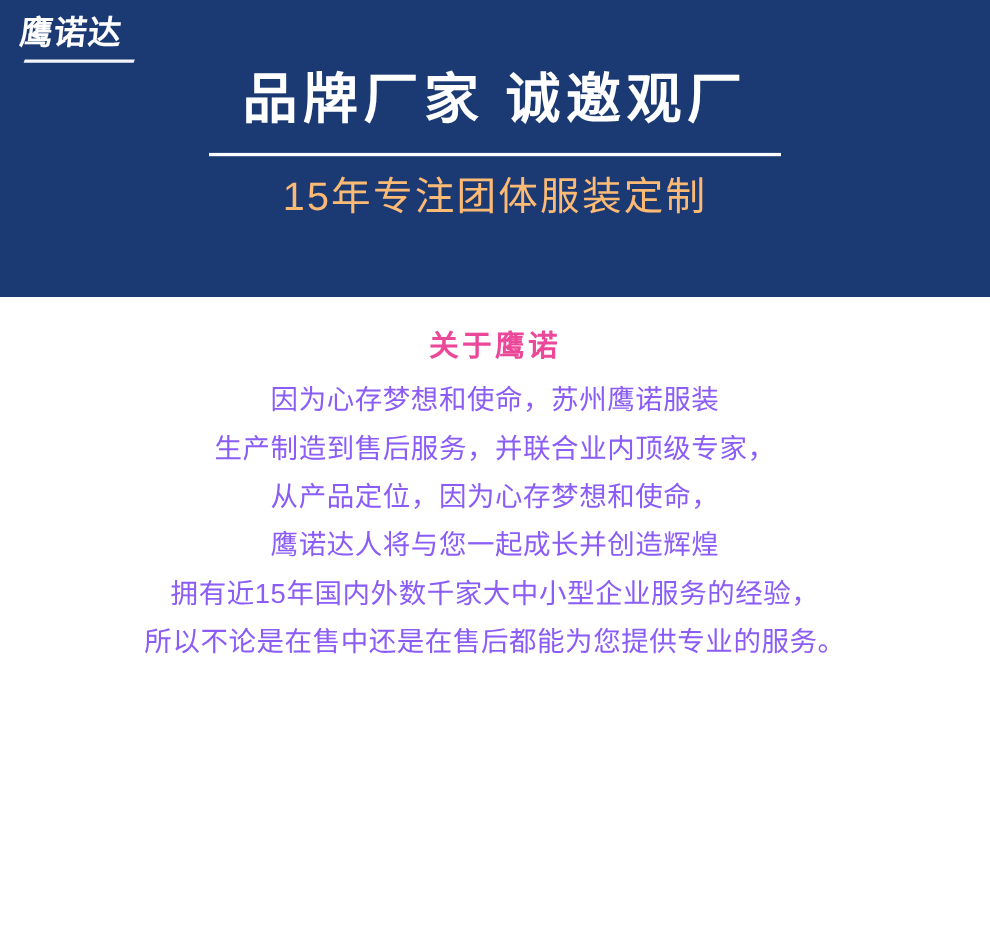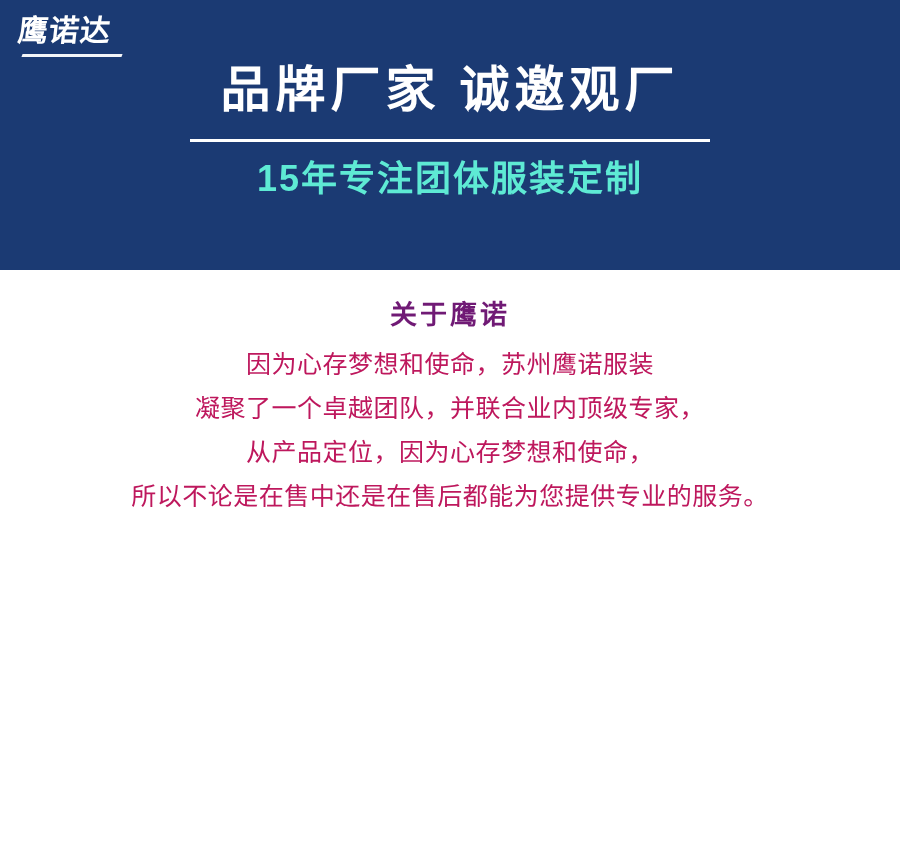--- a/index.html
+++ b/index.html
@@ -97,56 +97,56 @@
   }
 
   .banner-divider {
     width: 520px;
     height: 3px;
     background: #ffffff;
     margin-bottom: 14px;
   }
 
   .banner-subtitle {
-    color: #5eead4;
+    color: #fdba74;
     font-family: "Liberation Sans", sans-serif;
     font-size: 36px;
-    font-weight: bold;
+    font-weight: normal;
     letter-spacing: 2px;
     line-height: 1.3;
     white-space: nowrap;
     text-align: center;
   }
 
   
   .about {
     width: 900px;
     padding-top: 22px;
     box-sizing: border-box;
     text-align: center;
   }
 
   .about-title {
     font-family: Liberation Serif, serif;
     font-size: 27px;
     font-weight: bold;
-    color: #701a75;
+    color: #ec4899;
     letter-spacing: 3px;
     line-height: 46px;
     margin-bottom: 4px;
   }
 
   .about-lines {
     display: block;
   }
 
   .about-line {
     font-family: "Liberation Sans", sans-serif;
     font-size: 25px;
-    color: #be185d;
+    color: #8b5cf6;
     line-height: 44px;
     letter-spacing: 0.5px;
     white-space: nowrap;
   }
 </style>
 </head>
 <body>
 
 <div class="page">
 
@@ -164,19 +164,21 @@
         <div class="banner-subtitle">15年专注团体服装定制</div>
       </div>
     </div>
 
   </div>
 
   <div class="about">
     <div class="about-title">关于鹰诺</div>
     <div class="about-lines">
       <div class="about-line">因为心存梦想和使命，苏州鹰诺服装</div>
-      <div class="about-line">凝聚了一个卓越团队，并联合业内顶级专家，</div>
+      <div class="about-line">生产制造到售后服务，并联合业内顶级专家，</div>
       <div class="about-line">从产品定位，因为心存梦想和使命，</div>
+      <div class="about-line">鹰诺达人将与您一起成长并创造辉煌</div>
+      <div class="about-line">拥有近15年国内外数千家大中小型企业服务的经验，</div>
       <div class="about-line">所以不论是在售中还是在售后都能为您提供专业的服务。</div>
     </div>
   </div>
 
 </div>
 
 </body></html>

